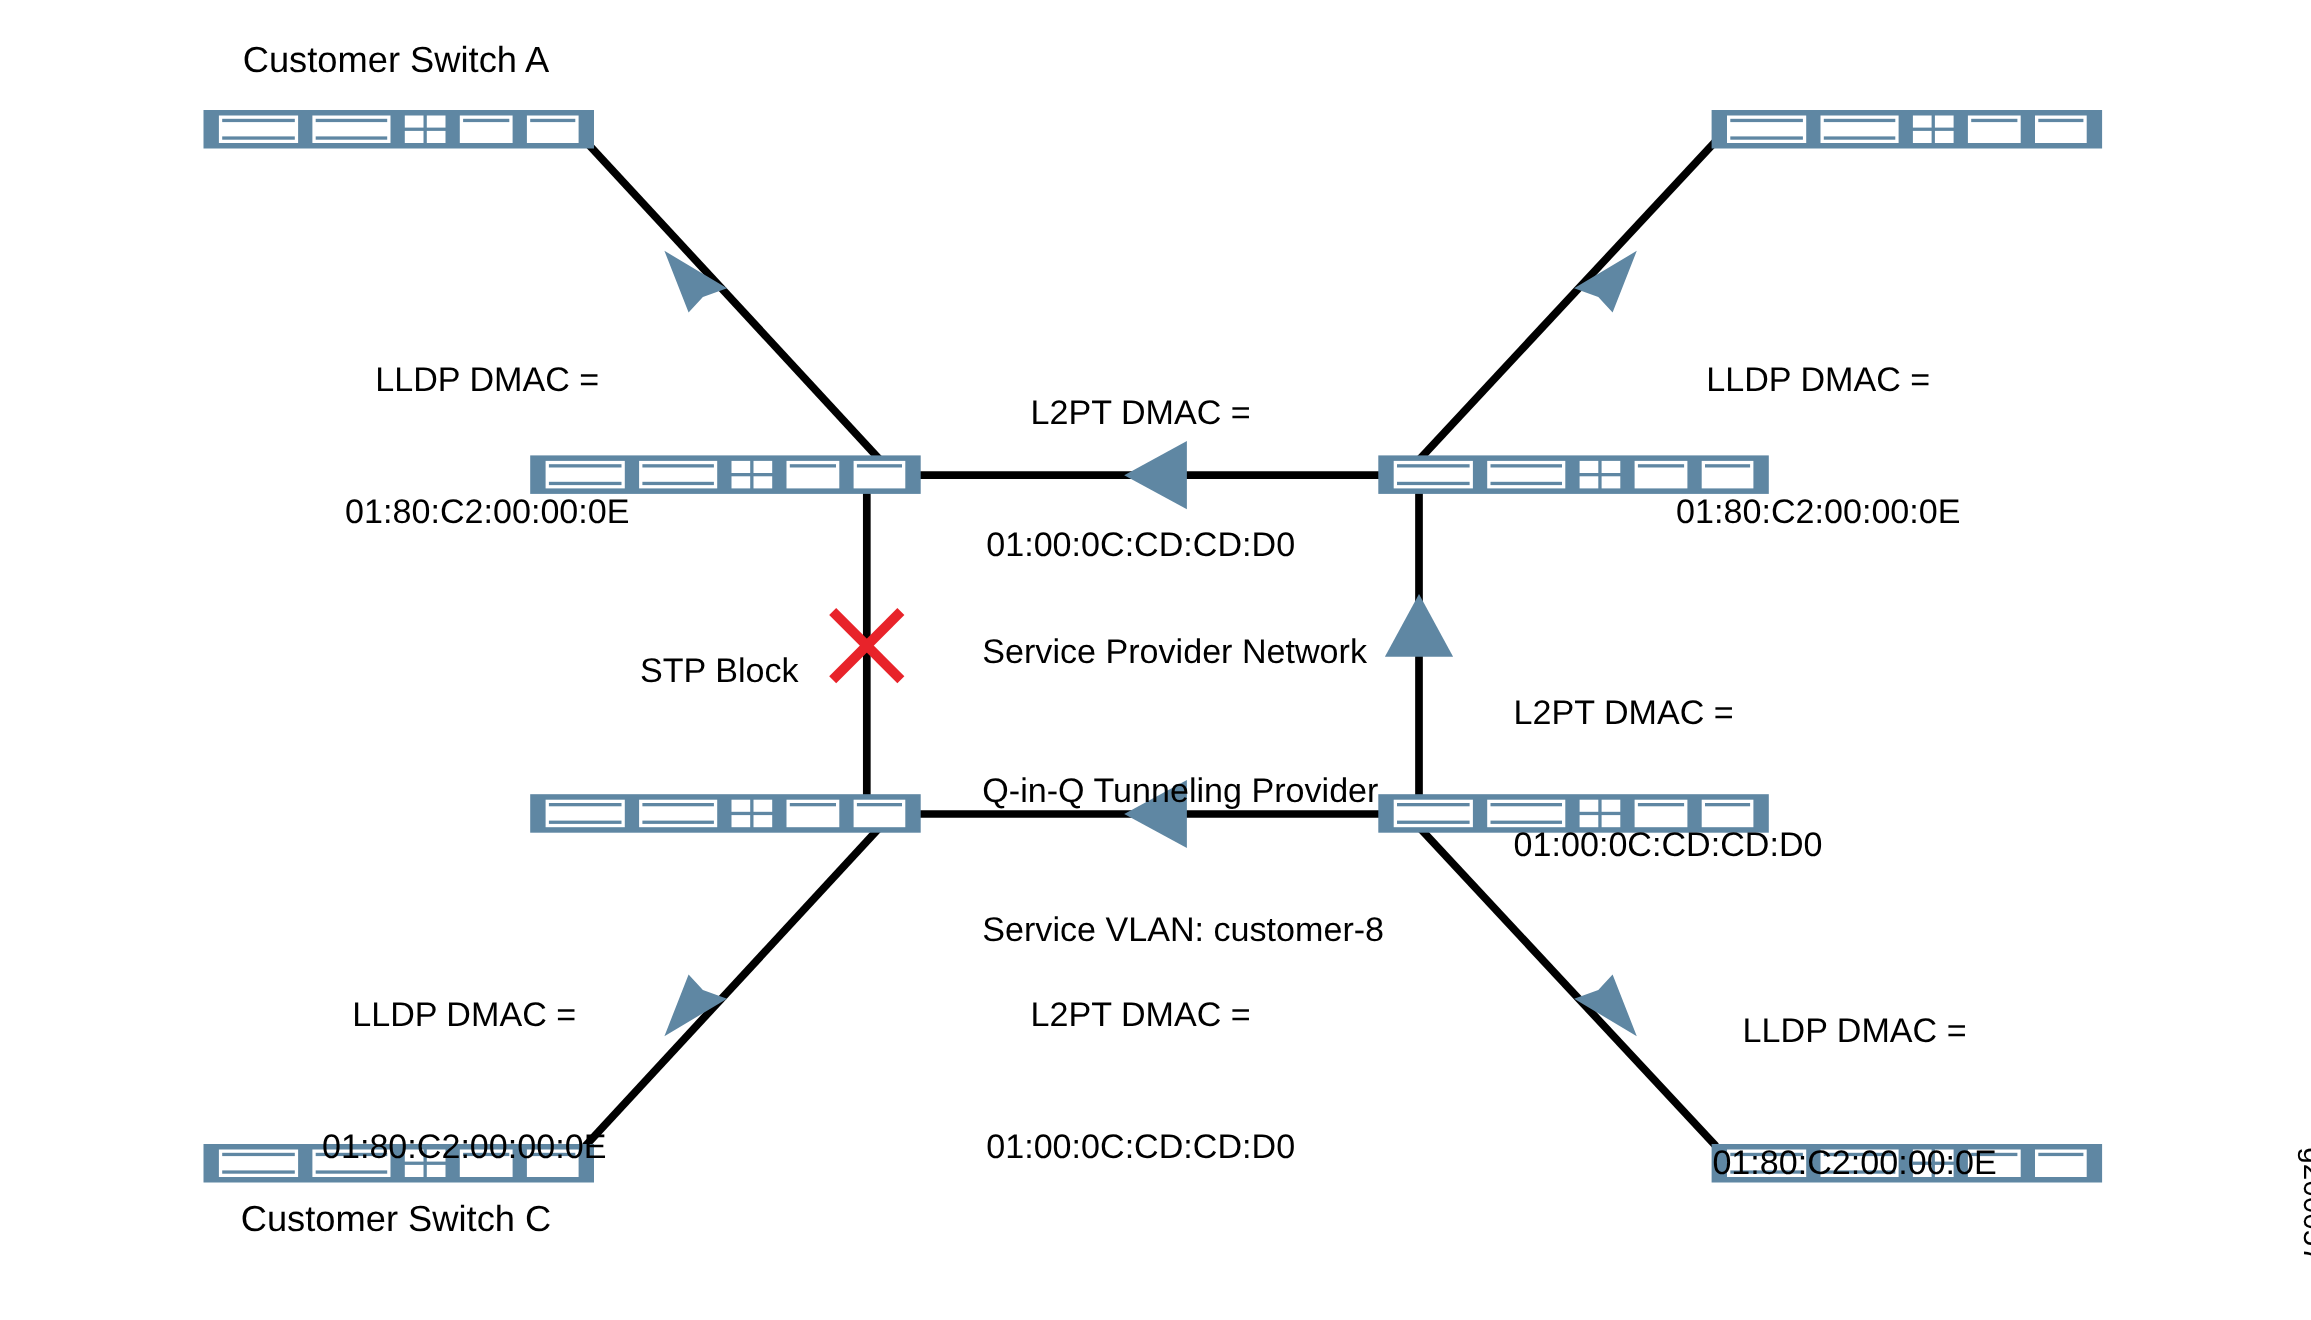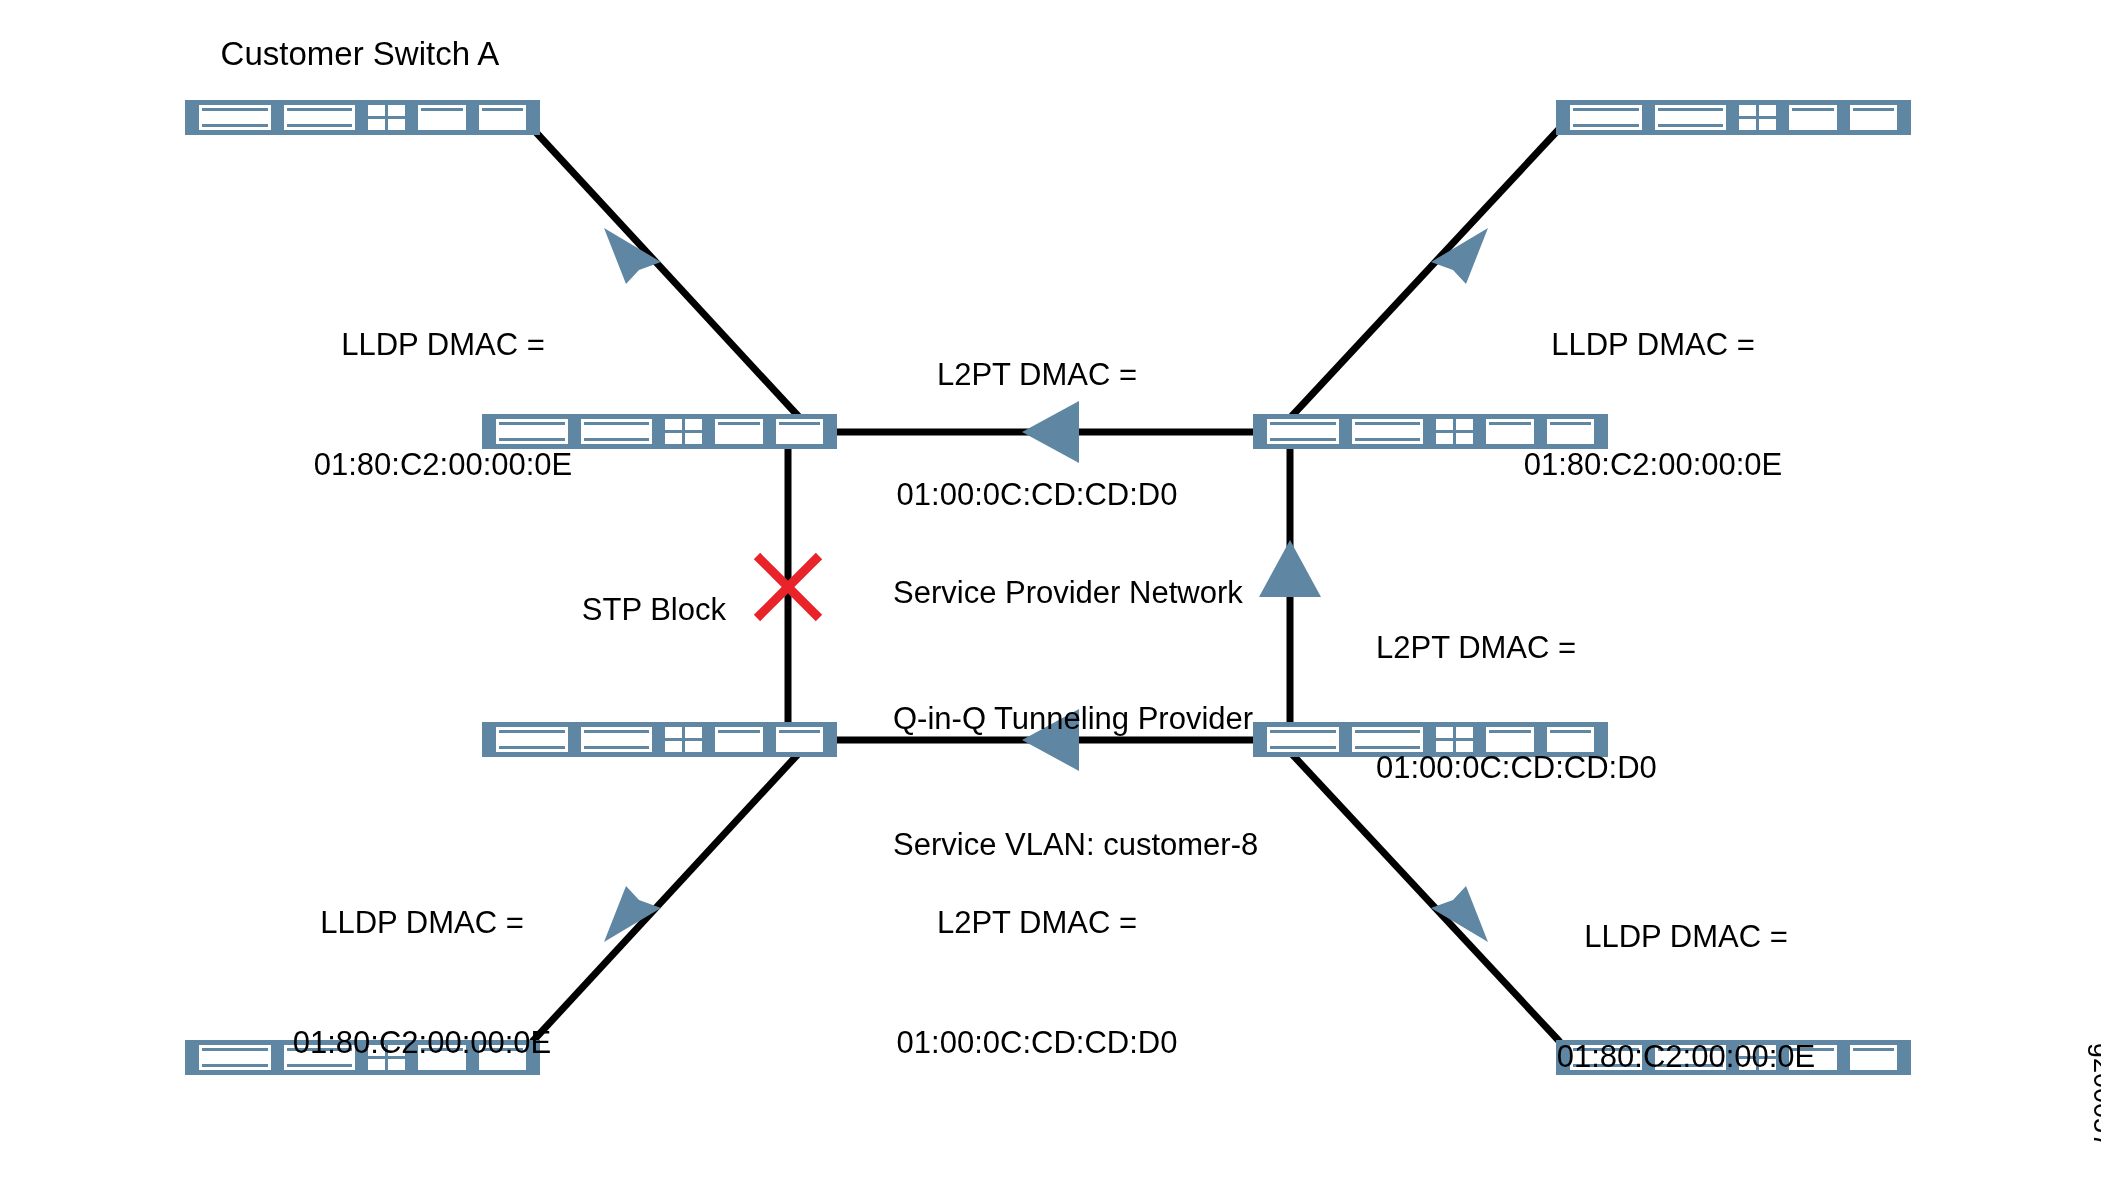--- a/index.html
+++ b/index.html
@@ -293,20 +293,21 @@
         <span></span>
         <span></span>
       </div>
     <div class="slot slot-med">
         <i class="ln"></i>
       </div>
     <div class="slot slot-med">
         <i class="ln"></i>
       </div>
   </div>
+  <div class="devname" style="left:360px; top:1088px;">Customer Switch C</div>
 
   <div class="switch" style="left:1556px; top:1040px; width:355px; height:35px;">
     <div class="slot slot-wide">
         <i class="ln"></i>
         <i class="ln"></i>
       </div>
     <div class="slot slot-wide">
         <i class="ln"></i>
         <i class="ln"></i>
       </div>

